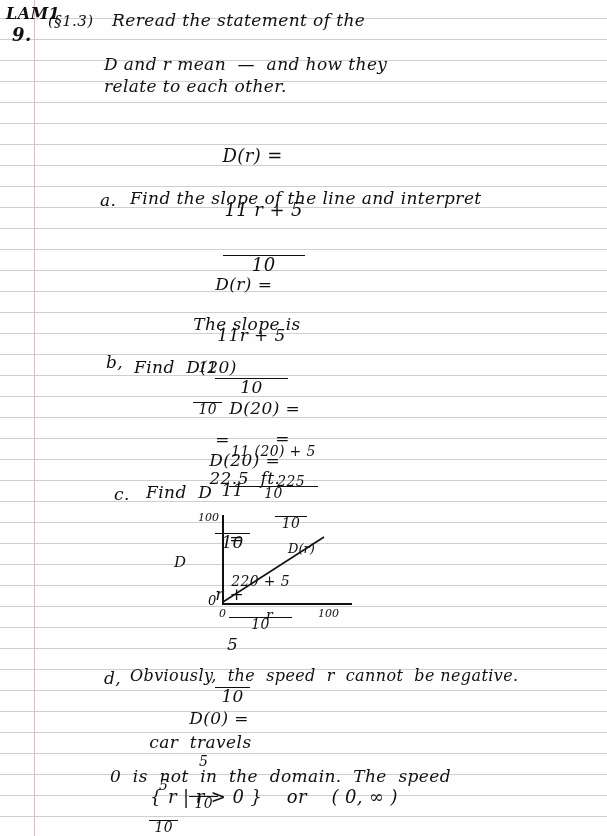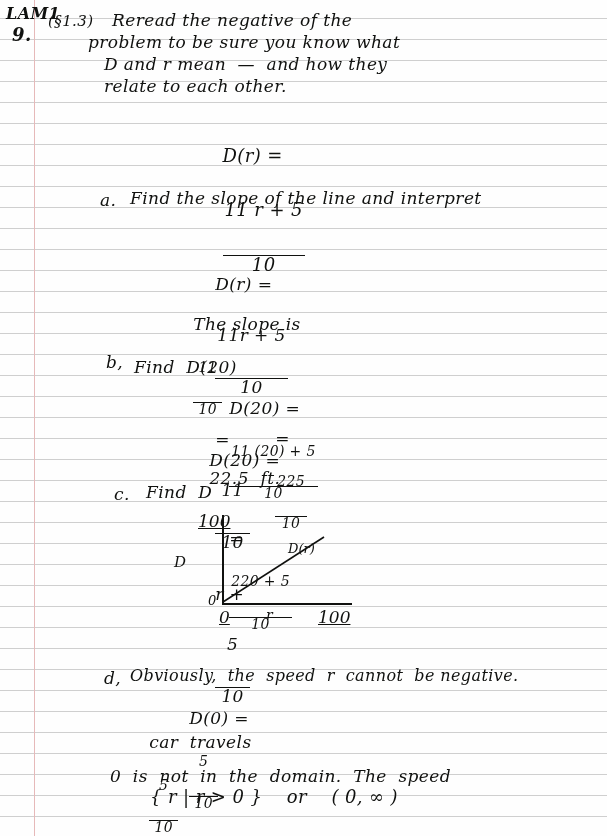--- a/index.html
+++ b/index.html
@@ -42,21 +42,21 @@
     color: #10110f;
     font-family: "DejaVu Serif", serif;
     font-style: italic;
     font-weight: 400;
     letter-spacing: 0.4px;
     white-space: pre;
     line-height: 1.05;
   }
   .hw.b { font-weight: 700; }
   
-  .s11 { font-size: 17px; text-decoration: underline; }
+  .s11 { font-size: 11px; }
   .s13 { font-size: 13px; }
   .s14 { font-size: 14px; }
   .s15 { font-size: 15px; }
   .s16 { font-size: 16px; }
   .s17 { font-size: 17px; }
   .s18 { font-size: 18px; }
 
   
   .frac {
     display: inline-block;
@@ -132,22 +132,21 @@
       <div class="rule" style="top: 774px; background: rgb(207, 207, 207);"></div>
       <div class="rule" style="top: 795px; background: rgb(207, 207, 207);"></div>
       <div class="rule" style="top: 816px; background: rgb(207, 207, 207);"></div>
     </div>
   <div class="margin-line"></div>
 
   <div class="hw b s16" style="left:6px; top:6px;">LAM1</div>
   <div class="hw b s18" style="left:12px; top:26px;">9.</div>
   <div class="hw s15" style="left:48px; top:14px;">(§1.3)</div>
 
-  <div class="hw s17" style="left:112px; top:12px;">Reread the negative of the</div>
-  <div class="hw s17" style="left:88px; top:34px;">problem to be sure you know what</div>
+  <div class="hw s17" style="left:112px; top:12px;">Reread the statement of the</div>
   <div class="hw s17" style="left:104px; top:78px;">relate to each other.</div>
   <div class="hw s17" style="left:104px; top:56px;">D and r mean  —  and how they</div>
 
   <div class="hw s18" style="left:198px; top:128px;">
     <span>D(r) =</span>
     <span class="frac">
       <span class="num">11 r + 5</span>
       <span class="den">10</span>
     </span>
   </div>

